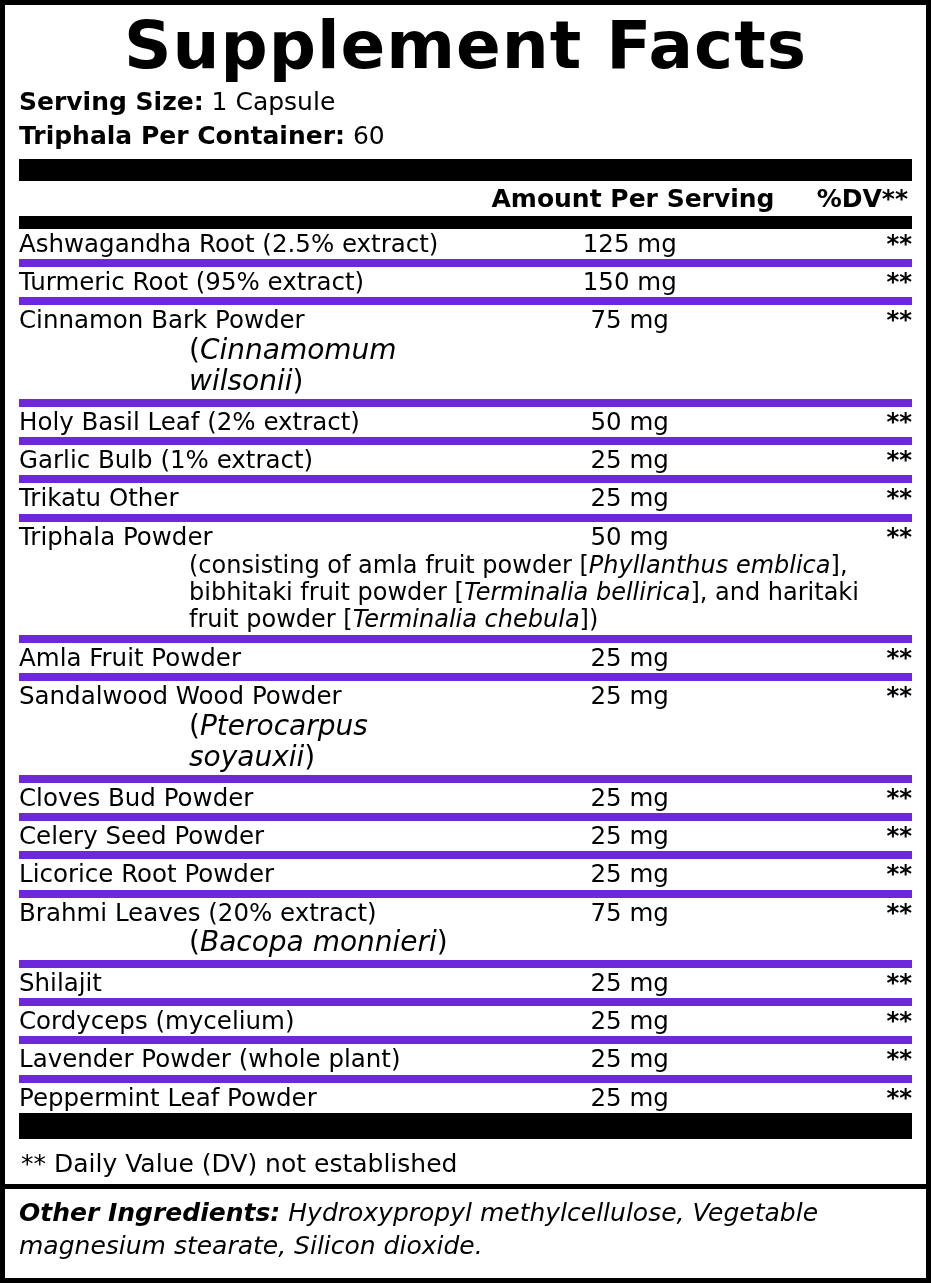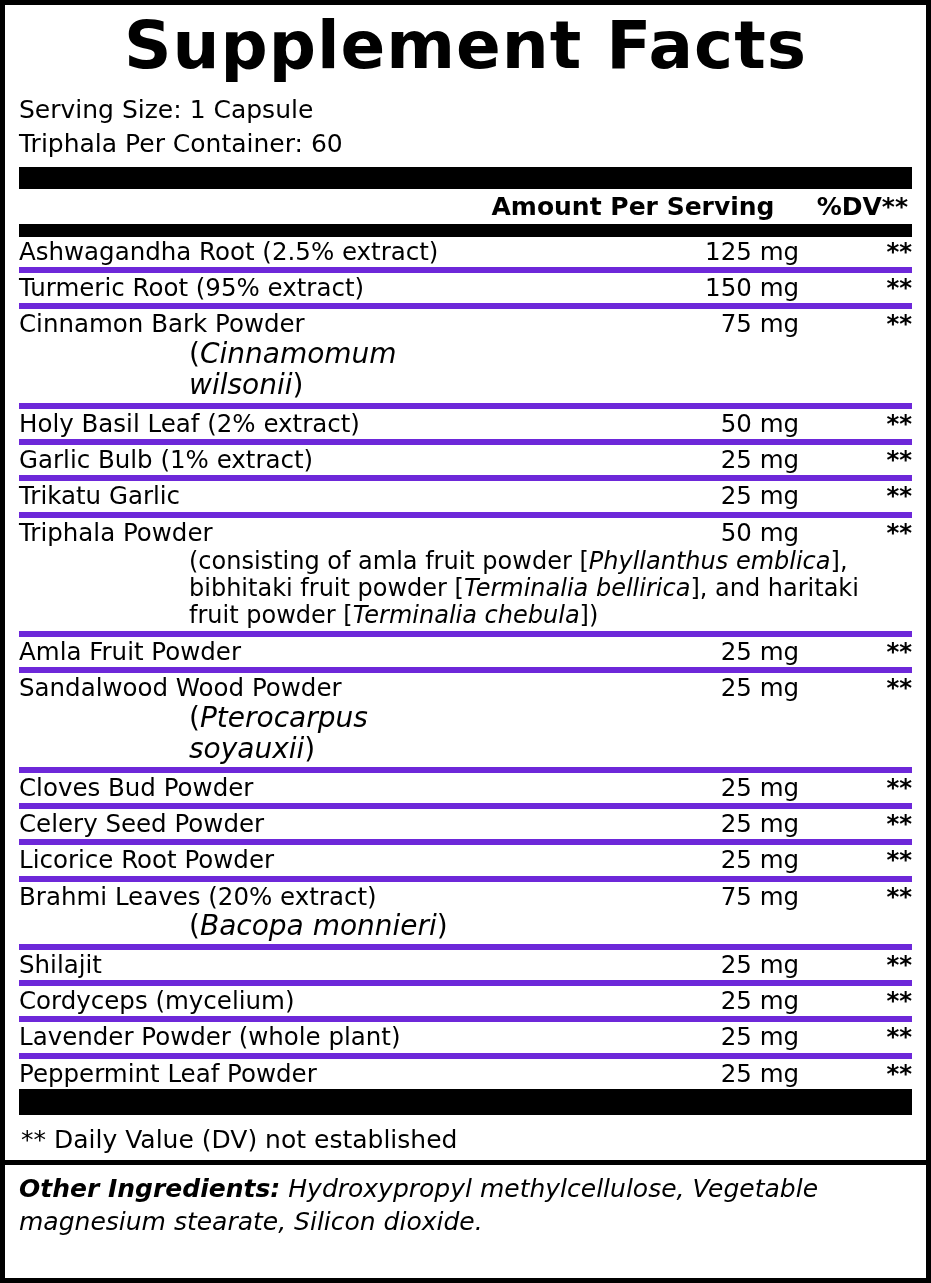--- a/index.html
+++ b/index.html
@@ -21,30 +21,30 @@
     position: relative;
     overflow: hidden;
   }
   .title {
     font-family: "DejaVu Sans", sans-serif;
     font-weight: bold;
     font-size: 66px;
     line-height: 1.0;
     letter-spacing: 1px;
     text-align: center;
-    margin: 8px 0 14px 0;
+    margin: 8px 0 6px 0;
     white-space: nowrap;
   }
   .serving-line {
     font-size: 25px;
     line-height: 1.35;
     font-weight: normal;
   }
   .serving-line b {
-    font-weight: normal;
+    font-weight: bold;
   }
   .bar-thick {
     background: #000000;
     height: 22px;
     margin-top: 6px;
   }
   .bar-mid {
     background: #000000;
     height: 13px;
   }
@@ -69,37 +69,37 @@
     width: 110px;
     text-align: right;
     padding-right: 4px;
   }
   table.facts {
     width: 100%;
     border-collapse: collapse;
     table-layout: fixed;
   }
   table.facts td {
-    border-top: 6px solid #6d28d9;
+    border-top: 8px solid #6d28d9;
     vertical-align: top;
     padding: 1px 0 2px 0;
     font-size: 24.5px;
     line-height: 1.12;
   }
   table.facts tr:first-child td {
     border-top: none;
     margin-left: 20px;
   }
   td.name {
     width: 430px;
     padding-right: 4px;
   }
   td.amt {
     width: 330px;
-    text-align: right;
+    text-align: center;
     white-space: nowrap;
   }
   td.dv {
     width: 110px;
     text-align: right;
     font-weight: bold;
     font-size: 21px;
     padding-right: 6px;
   }
   .sub {
@@ -184,21 +184,21 @@
     </tr>
     <tr>
       <td class="name">
         <span>Garlic Bulb (1% extract)</span>
       </td>
       <td class="amt">25 mg</td>
       <td class="dv">**</td>
     </tr>
     <tr>
       <td class="name">
-        <span>Trikatu Garlic</span>
+        <span>Trikatu Other</span>
       </td>
       <td class="amt">25 mg</td>
       <td class="dv">**</td>
     </tr>
     <tr>
       <td class="name">
         <span>Triphala Powder</span>
       </td>
       <td class="amt">50 mg</td>
       <td class="dv">**</td>

